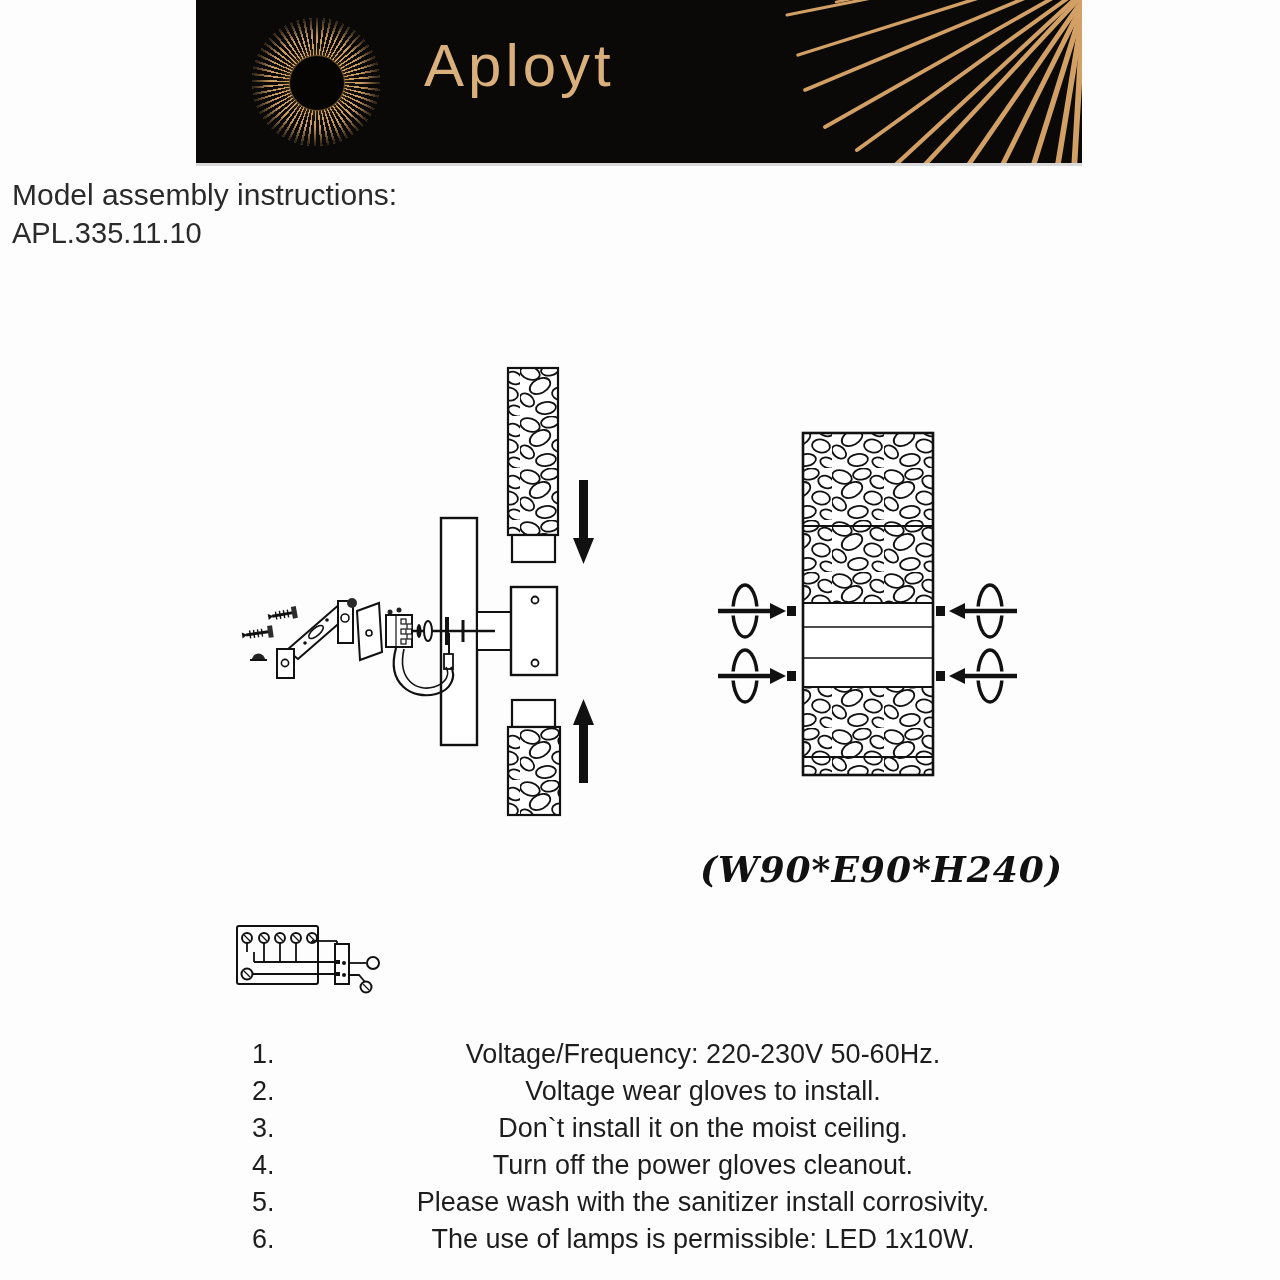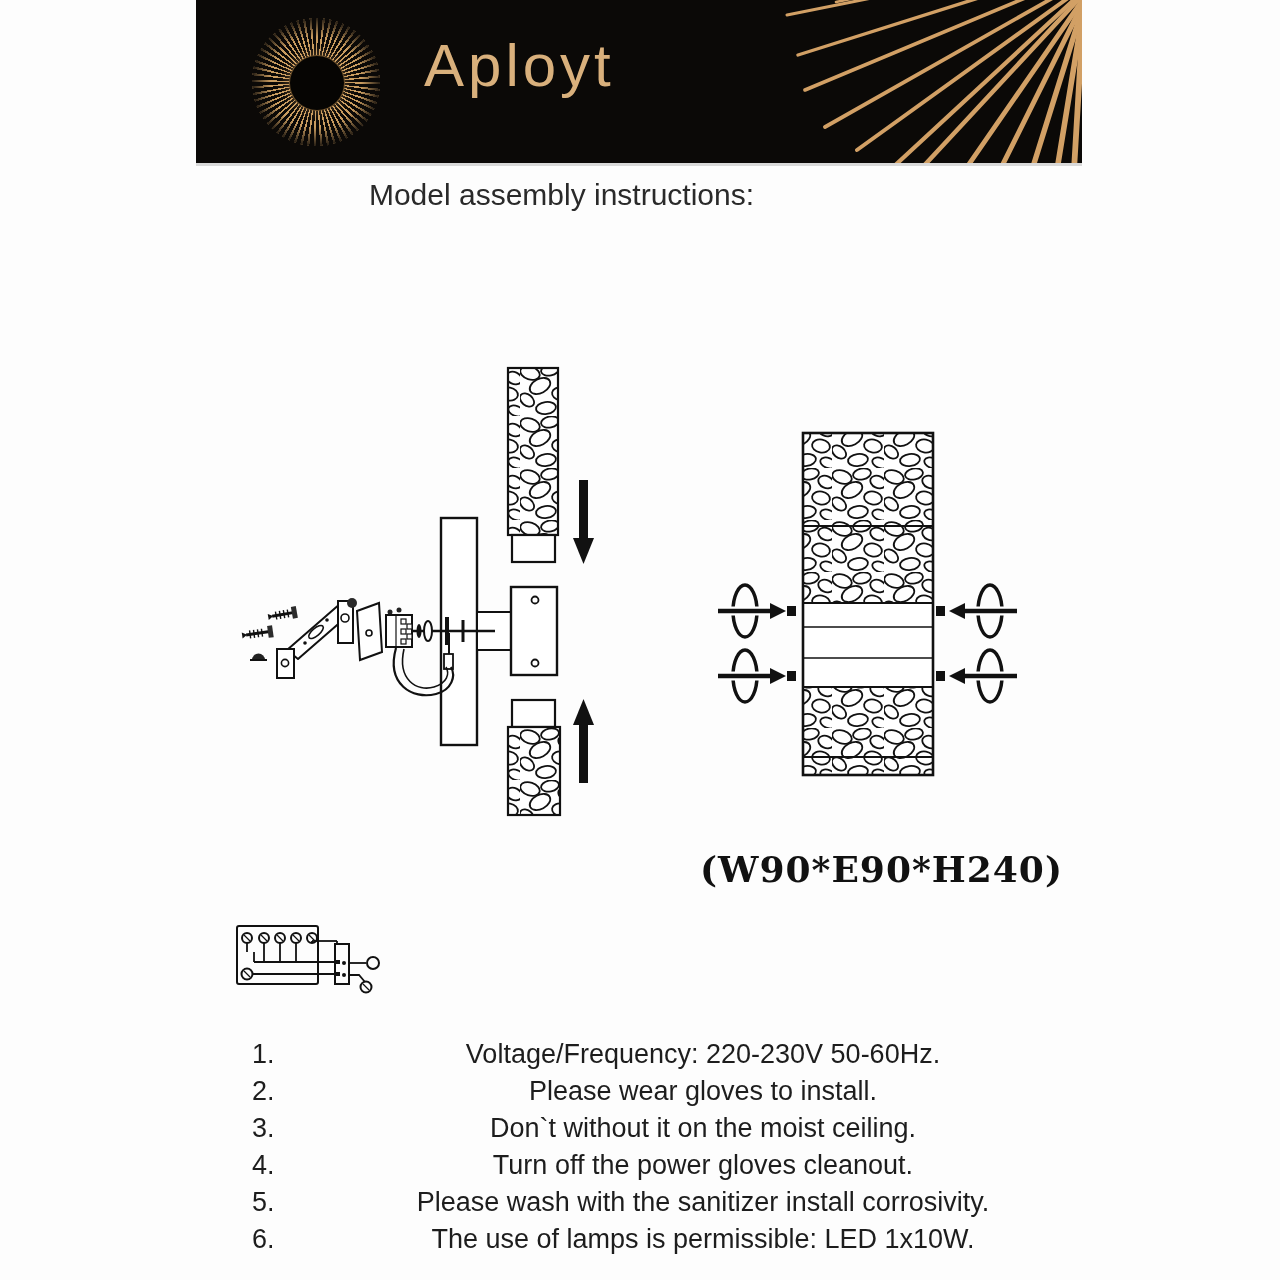--- a/index.html
+++ b/index.html
@@ -28,30 +28,30 @@
   .sunburst-core{
     position:absolute;left:93px;top:55px;width:54px;height:54px;border-radius:50%;
     background:#060503;border:1px solid rgba(190,140,75,0.55);
     box-shadow:0 0 16px 2px rgba(217,167,106,0.22);
   }
   .brand{
     position:absolute;left:228px;top:36px;font-size:60px;line-height:60px;
     font-weight:300;letter-spacing:4px;color:#d9b07c;
   }
   
-  .title-block{position:absolute;left:0;top:176px;width:1123px;text-align:center;}
+  .title-block{position:absolute;left:12px;top:176px;width:1123px;text-align:left;}
   .title-line1{font-size:30px;line-height:38px;color:#2a2a2a;}
   .title-line2{font-size:29px;line-height:38px;color:#2a2a2a;}
   
   svg.diagrams{position:absolute;left:0;top:0;}
   
   .dimension{
     position:absolute;left:700px;top:848px;width:360px;text-align:center;
     font-family:"DejaVu Serif", serif;font-weight:bold;font-size:36px;color:#111;
-    letter-spacing:1px;white-space:nowrap;
+    letter-spacing:1px;white-space:nowrap;font-style:italic;
   }
   
   .instructions{position:absolute;left:252px;top:1036px;width:860px;}
   .inst-row{display:flex;align-items:flex-start;font-size:27px;line-height:37px;color:#1d1d1d;}
   .inst-num{width:42px;flex:0 0 42px;}
   .inst-text{flex:1;text-align:center;}
 </style>
 </head>
 <body>
 
@@ -77,20 +77,21 @@
         <line x1="804" y1="170" x2="891" y2="-5" stroke-width="5"></line>
         <line x1="836" y1="170" x2="890" y2="-3" stroke-width="5.4"></line>
         <line x1="861" y1="170" x2="889" y2="-1" stroke-width="5.6"></line>
         <line x1="878" y1="170" x2="888" y2="0" stroke-width="5.8"></line>
       </g>
     </svg>
   </header>
 
   <div class="title-block">
     <div class="title-line1">Model assembly instructions:</div>
+    <div class="title-line2">APL.335.11.10</div>
   </div>
 
   <svg class="diagrams" width="1280" height="1280" viewBox="0 0 1280 1280">
     <defs>
       <pattern id="peb" width="52" height="52" patternUnits="userSpaceOnUse">
         <rect width="52" height="52" fill="#ffffff"></rect>
         <g fill="#ffffff" stroke="#111111" stroke-width="1.8">
           <ellipse cx="10" cy="9" rx="10" ry="6.5" transform="rotate(18 10 9)"></ellipse>
           <ellipse cx="30" cy="6" rx="9" ry="5.5" transform="rotate(-12 30 6)"></ellipse>
           <ellipse cx="46" cy="14" rx="8" ry="6" transform="rotate(25 46 14)"></ellipse>
@@ -280,25 +281,25 @@
 
   <div class="dimension">(W90*E90*H240)</div>
 
   <div class="instructions">
     <div class="inst-row">
       <span class="inst-num">1.</span>
       <span class="inst-text">Voltage/Frequency: 220-230V 50-60Hz.</span>
     </div>
     <div class="inst-row">
       <span class="inst-num">2.</span>
-      <span class="inst-text">Please wear gloves to install.</span>
+      <span class="inst-text">Voltage wear gloves to install.</span>
     </div>
     <div class="inst-row">
       <span class="inst-num">3.</span>
-      <span class="inst-text">Don`t without it on the moist ceiling.</span>
+      <span class="inst-text">Don`t install it on the moist ceiling.</span>
     </div>
     <div class="inst-row">
       <span class="inst-num">4.</span>
       <span class="inst-text">Turn off the power gloves cleanout.</span>
     </div>
     <div class="inst-row">
       <span class="inst-num">5.</span>
       <span class="inst-text">Please wash with the sanitizer install corrosivity.</span>
     </div>
     <div class="inst-row">

